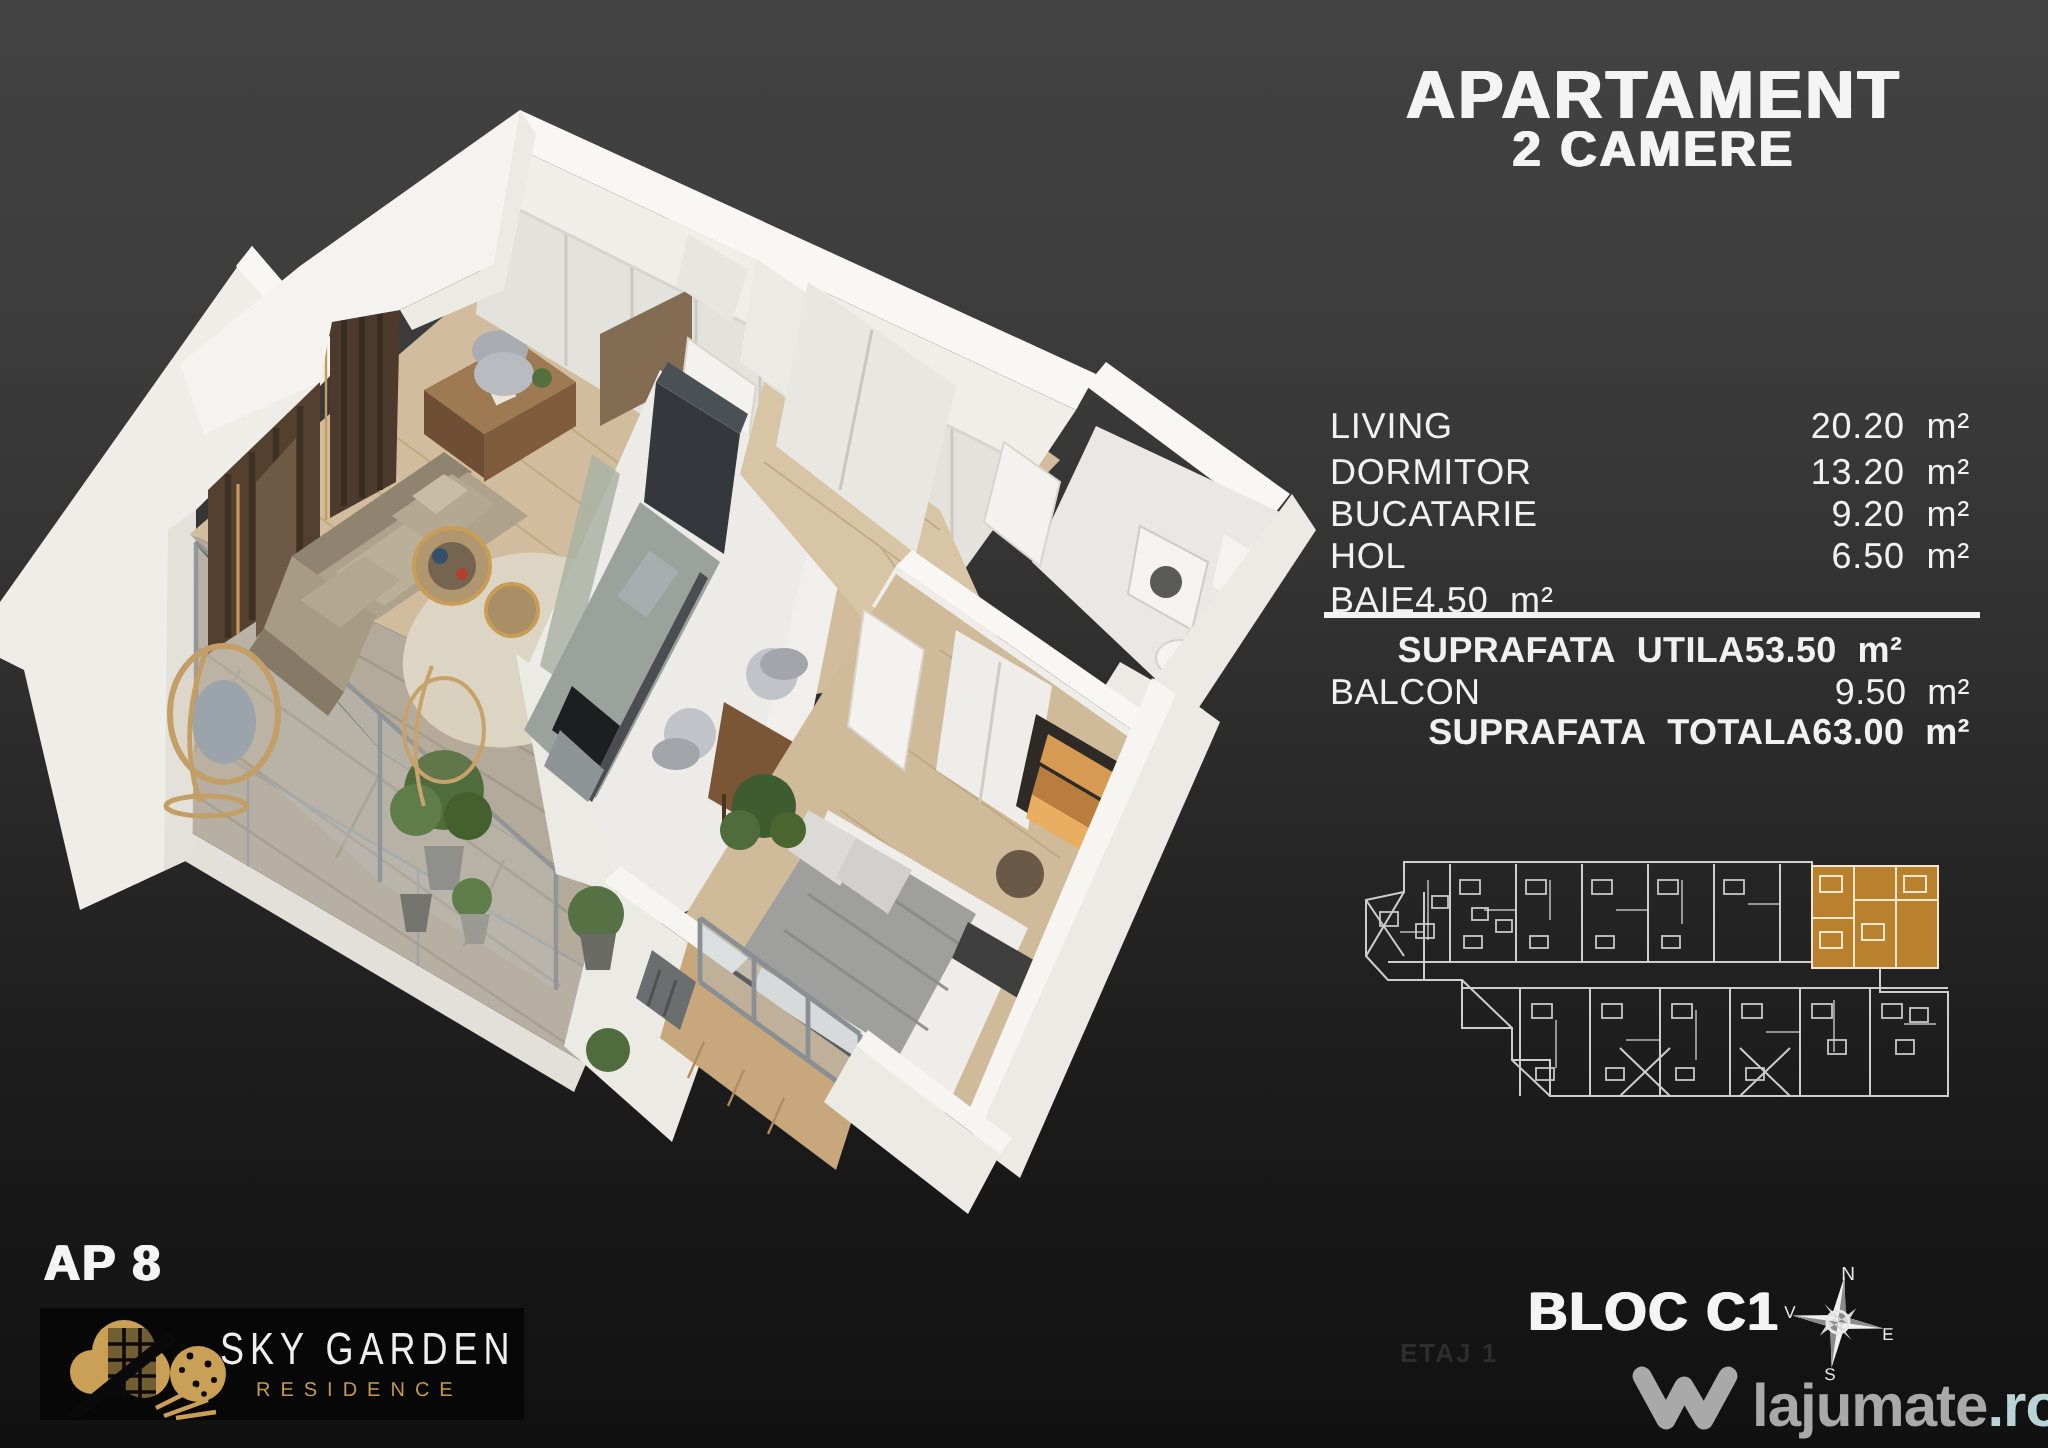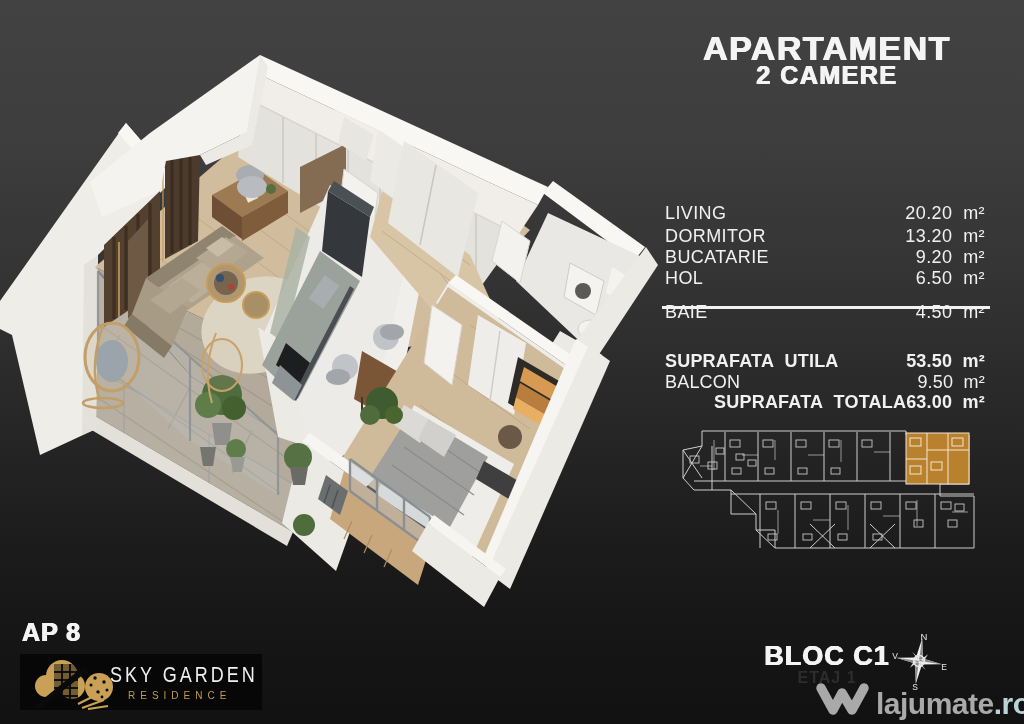--- a/index.html
+++ b/index.html
@@ -462,46 +462,46 @@
         <span>13.20&nbsp; m²</span>
       </div>
  <div style="display:flex;justify-content:space-between;height:21.8px;">
         <span>BUCATARIE</span>
         <span>9.20&nbsp; m²</span>
       </div>
  <div style="display:flex;justify-content:space-between;height:21.8px;">
         <span>HOL</span>
         <span>6.50&nbsp; m²</span>
       </div>
- <div style="display:flex;justify-content:space-between;height:21.8px;margin-top:12px;">
+ <div style="display:flex;height:21.8px;">
         <span>BAIE</span>
         <span>4.50&nbsp; m²</span>
       </div>
 </div>
 
 <div class="abs" style="left:662px;top:306px;width:328px;height:2.5px;background:#f2f2f2;"></div>
 
 <div class="abs" style="left:665px;top:315px;width:320px;font-size:18px;color:#f1f1f1;letter-spacing:0.2px;">
- <div style="display:flex;justify-content:space-between;height:20.6px;font-weight:bold;margin-top:36px;">
+ <div style="display:flex;justify-content:center;height:20.6px;font-weight:bold;">
         <span>SUPRAFATA&nbsp; UTILA</span>
         <span>53.50&nbsp; m²</span>
       </div>
  <div style="display:flex;justify-content:space-between;height:20.6px;text-align:right;">
         <span>BALCON</span>
         <span>9.50&nbsp; m²</span>
       </div>
  <div style="display:flex;justify-content:flex-end;height:20.6px;font-weight:bold;">
         <span>SUPRAFATA&nbsp; TOTALA</span>
         <span>63.00&nbsp; m²</span>
       </div>
 </div>
 
 <div class="abs w fat" style="left:700px;top:641px;width:254px;text-align:center;font-weight:bold;font-size:27px;letter-spacing:1px;">BLOC C1</div>
 
-<div class="abs" style="left:700px;top:669px;width:254px;text-align:center;font-weight:bold;font-size:16px;letter-spacing:1px;color:#2d2d2d;">ETAJ 1</div>
+<div class="abs" style="left:700px;top:669px;width:254px;font-weight:bold;font-size:13px;letter-spacing:1px;color:#2d2d2d;">ETAJ 1</div>
 
 <div class="abs w fat" style="left:22px;top:618px;font-weight:bold;font-size:25px;letter-spacing:1px;">AP 8</div>
 
 <div class="abs" style="left:20px;top:654px;width:242px;height:56px;background:#070707;"></div>
 
 <svg class="abs" style="left:20px;top:654px;" width="100" height="56" viewBox="0 0 100 56">
  <g>
   <circle cx="42" cy="22" r="16" fill="#c9a055"></circle>
   <circle cx="26" cy="32" r="11" fill="#c9a055"></circle>
   <circle cx="52" cy="32" r="13" fill="#c9a055"></circle>

